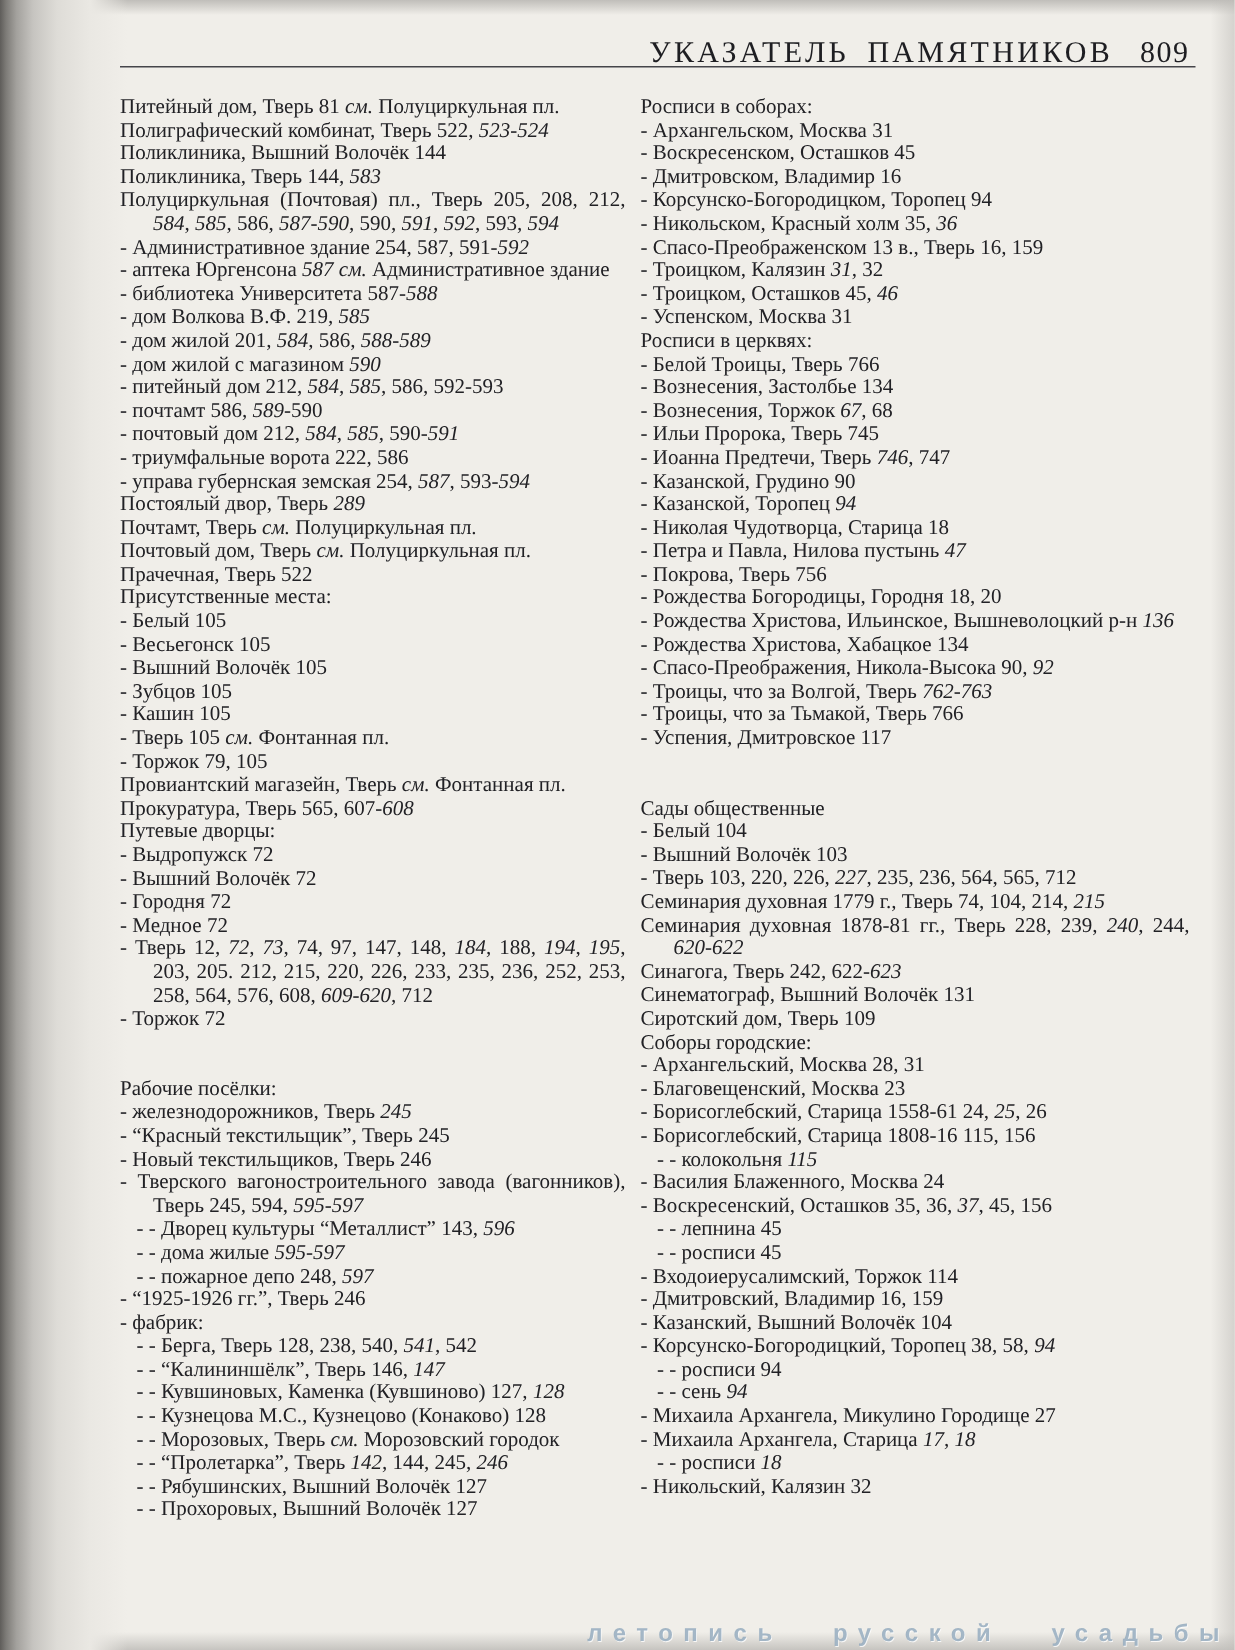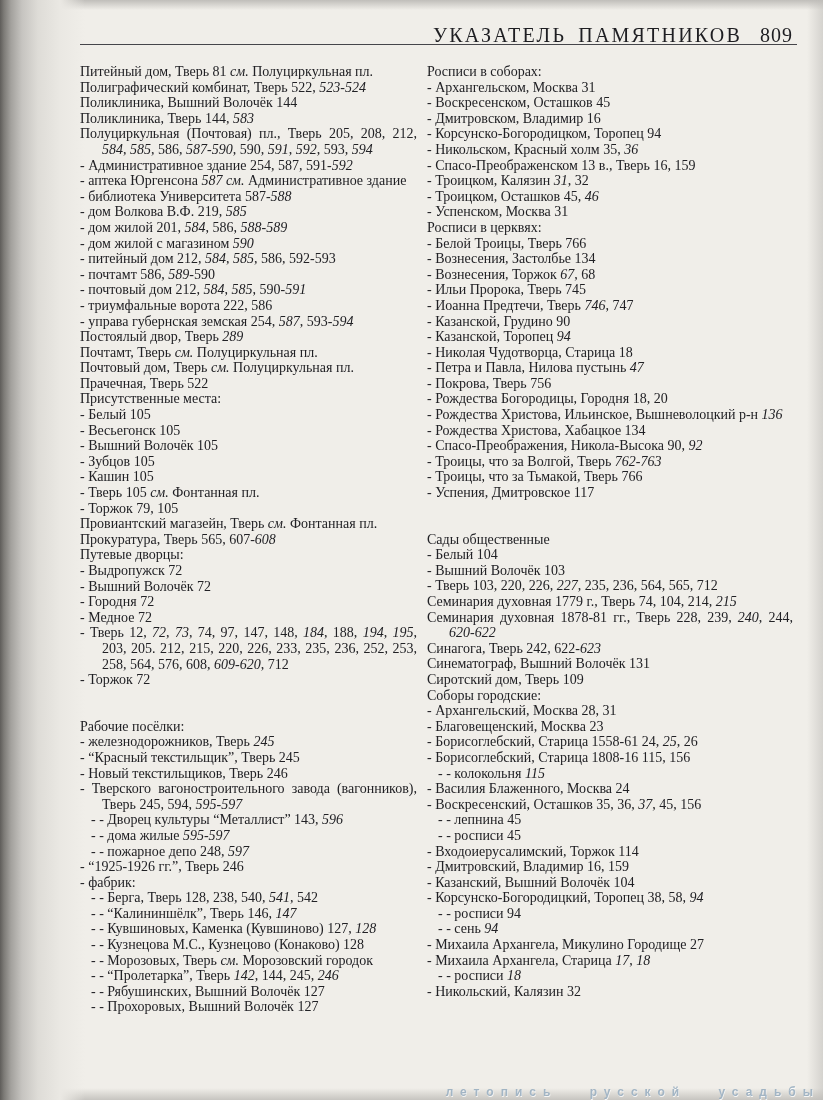--- a/index.html
+++ b/index.html
@@ -18,21 +18,21 @@
   .columns{position:absolute;z-index:2;left:80px;top:64px;width:713px;display:flex;gap:10px;}
   .col{min-width:0;}
   .col-left{width:337px;flex:none;}
   .col-right{flex:1;}
   .entry{margin:0;font-size:14px;line-height:15.6px;text-align:justify;
     padding-left:22px;text-indent:-22px;color:#212125;-webkit-hyphens:manual;hyphens:manual;}
   .entry.lvl2{margin-left:11px;}
   .entry.gap{margin-top:31px;}
   .entry i{font-style:italic;}
   .watermark{position:absolute;z-index:3;right:3px;bottom:1px;white-space:nowrap;
-    font-family:"Liberation Sans",sans-serif;font-weight:bold;font-size:12px;
+    font-family:"Liberation Sans",sans-serif;font-weight:bold;font-size:16px;
     letter-spacing:7px;word-spacing:22px;color:rgba(148,170,189,0.85);
     text-shadow:0.5px 0.5px 0 rgba(255,255,255,0.8);}
 </style>
 </head>
 <body>
 
 <div id="page">
   <div class="gutter"></div>
   <div class="header">
     <span>УКАЗАТЕЛЬ ПАМЯТНИКОВ</span><span class="pagenum">809</span>

